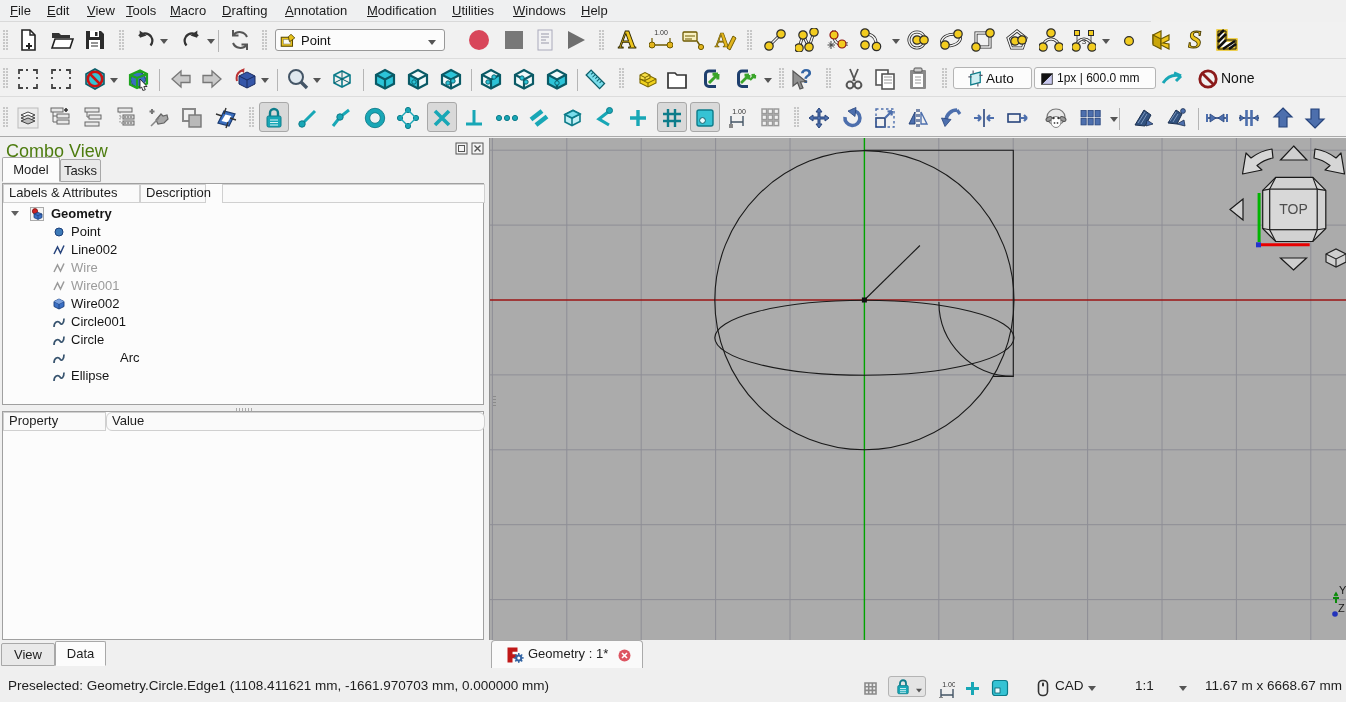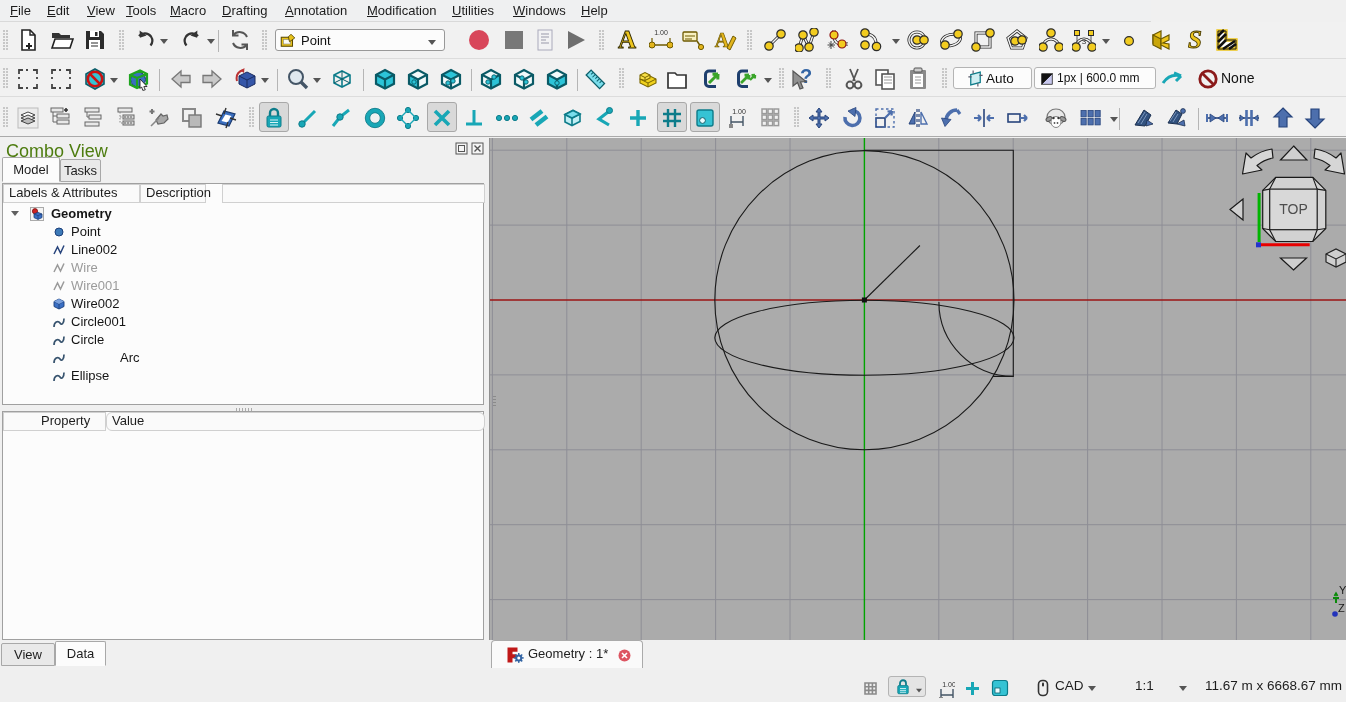--- a/index.html
+++ b/index.html
@@ -933,21 +933,21 @@
         </div>
         <div class="trow" style="top:183px">
           <svg class="ti" style="left:49px" width="14" height="14" viewBox="0 0 14 14">
             <path d="M2 12 C2 7 6 5 8 8 C9.5 10.5 12 9 12 3.5" fill="none" stroke="#37536e" stroke-width="1.7"></path>
           </svg>
           <span style="position:absolute;left:68px;top:1px;">Ellipse</span>
         </div>
       </div>
       <div style="position:absolute;left:236px;top:270px;width:16px;height:3px;background:repeating-linear-gradient(to right,#aaa 0 1px,transparent 1px 3px);"></div>
       <div style="position:absolute;left:2px;top:273px;width:482px;height:229px;background:#fcfcfc;border:1px solid #a0a0a0;">
-        <div class="hdrcell" style="left:0px;top:0px;width:103px;height:19px;padding-left:32px;"><span style="margin-left:5px">Property</span></div>
+        <div class="hdrcell" style="left:0px;top:0px;width:103px;height:19px;"><span style="margin-left:5px">Property</span></div>
         <div class="hdrcell" style="left:103px;top:0px;width:379px;height:19px;border-radius:6px;"><span style="margin-left:5px">Value</span></div>
       </div>
       <div class="tab" style="left:1px;top:505px;width:54px;height:23px;line-height:22px;">View</div>
       <div class="tab active" style="left:55px;top:503px;width:51px;height:25px;line-height:24px;">Data</div>
     </div>
     <svg class="abs" style="left:490px;top:138px" width="856" height="502" viewBox="0 0 856 502">
       <rect x="0" y="0" width="856" height="502" fill="#ababab"></rect>
       <g stroke="#8e8e96" stroke-width="1">
         <line x1="2.4" y1="0" x2="2.4" y2="502"></line>
         <line x1="76.8" y1="0" x2="76.8" y2="502"></line>
@@ -1027,20 +1027,21 @@
           <circle cx="16.5" cy="15.5" r="1.8" fill="#fff"></circle>
         </svg>
         <span style="position:absolute;left:36px;top:5px;font-size:13px;color:#222">Geometry : 1*</span>
         <svg style="position:absolute;left:126px;top:8px" width="13" height="13" viewBox="0 0 13 13">
           <circle cx="6.5" cy="6.5" r="6" fill="#dd5561"></circle>
           <path d="M4 4 L9 9 M9 4 L4 9" stroke="#fff" stroke-width="1.6"></path>
         </svg>
       </div>
     </div>
     <div id="statusbar" class="abs">
+      <span style="position:absolute;left:8px;top:8px;">Preselected: Geometry.Circle.Edge1 (1108.411621 mm, -1661.970703 mm, 0.000000 mm)</span>
       <svg style="position:absolute;left:862px;top:10px;" width="17" height="17" viewBox="0 0 17 17">
         <path d="M3 3 h11 v11 h-11 z M3 6.7 h11 M3 10.4 h11 M6.7 3 v11 M10.4 3 v11" fill="none" stroke="#8a8a8a" stroke-width="1.6"></path>
       </svg>
       <div class="btnbox" style="left:888px;top:6px;width:38px;height:21px;background:#e4e4e4;">
         <svg style="position:absolute;left:5px;top:1px" width="18" height="18" viewBox="0 0 24 24">
           <rect x="5" y="10" width="14" height="11" rx="1.5" fill="#18a7b6" stroke="#0d7c8a" stroke-width="1"></rect>
           <path d="M8 14 h8 M8 16.5 h8 M8 19 h8" stroke="#d5f2f5" stroke-width="1.2"></path>
           <path d="M8 10 V7 a4 4 0 0 1 8 0 V10" fill="none" stroke="#0d7c8a" stroke-width="2.4"></path>
         </svg>
         <svg style="position:absolute;right:2px;bottom:2px" width="8" height="6" viewBox="0 0 10 8">

